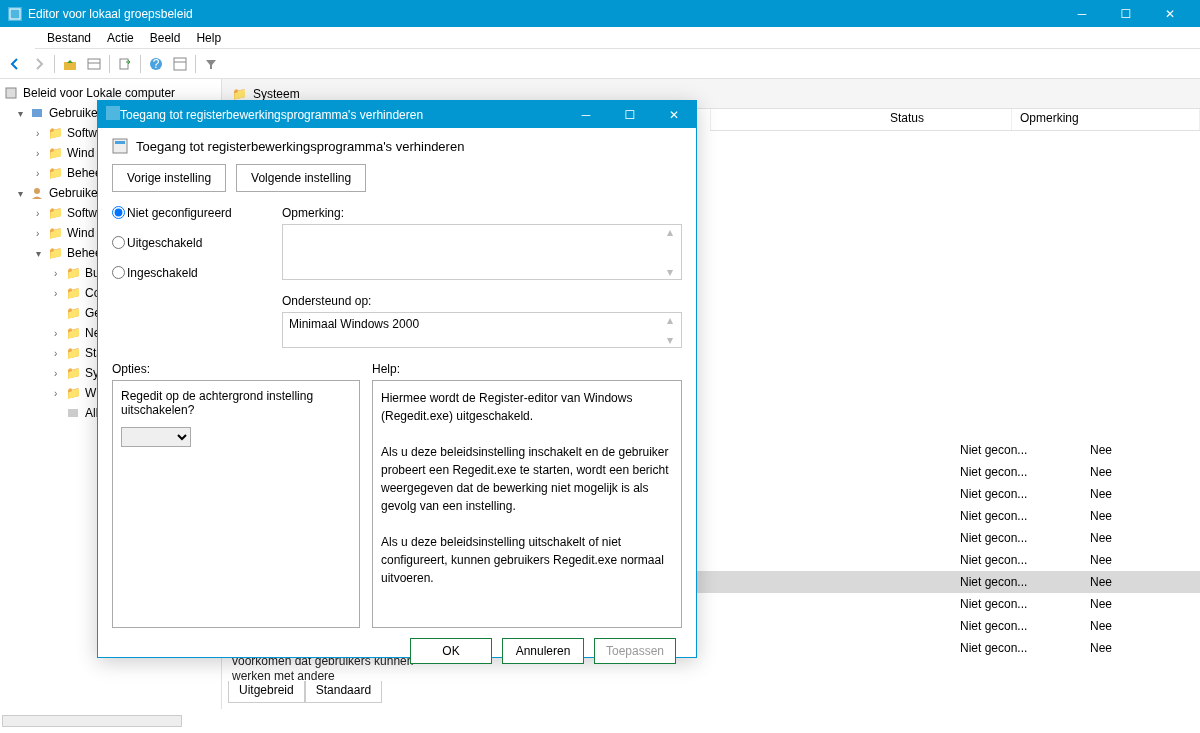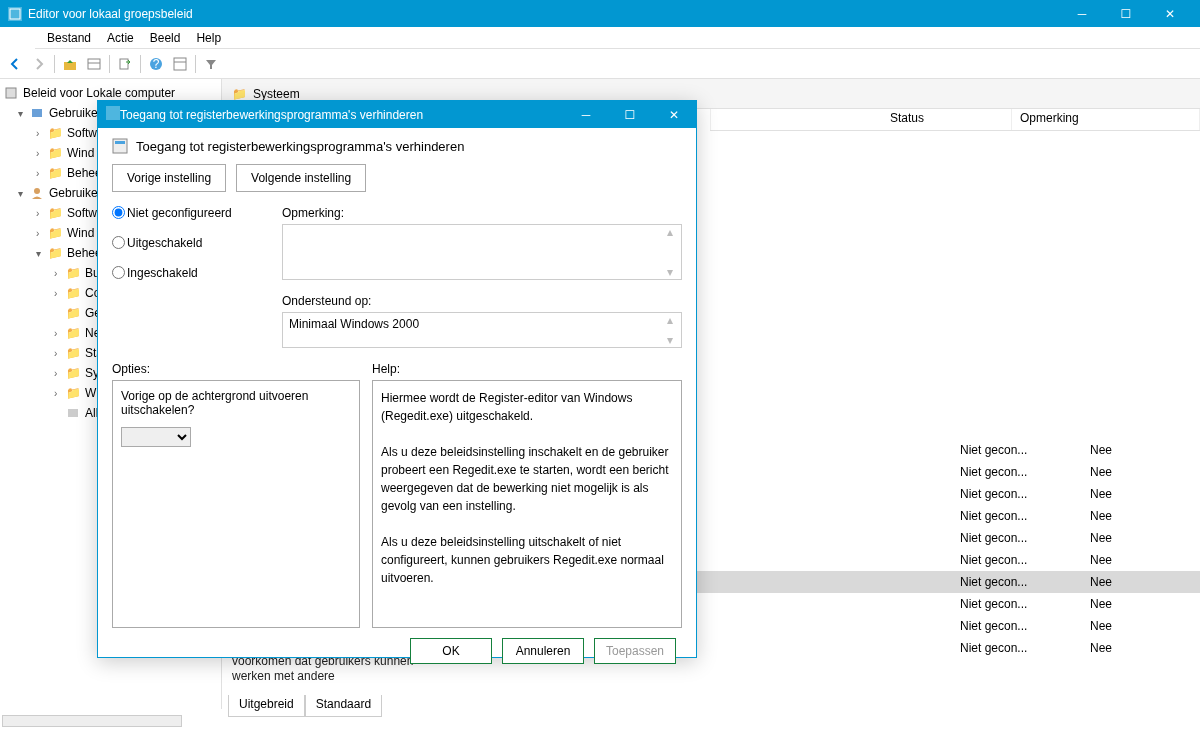--- a/index.html
+++ b/index.html
@@ -36,21 +36,21 @@
 .cols .col.status { width: 130px; }
 .cols .col.comment { flex: 1; }
 .policy-rows { position: absolute; top: 330px; right: 0; width: 960px; }
 .prow { display: flex; height: 22px; align-items: center; }
 .prow.highlight { background: #d9d9d9; }
 .prow .pname { flex: 1; padding-left: 6px; white-space: nowrap; overflow: hidden; }
 .prow .pstatus { width: 130px; }
 .prow .pcomment { width: 110px; }
 
 .detail-pane { position: absolute; bottom: 38px; left: 228px; width: 220px; height: 60px; padding: 4px; color: #222; line-height: 15px; overflow: hidden; }
-.tab-strip { position: absolute; bottom: 16px; left: 228px; height: 22px; display: flex; }
+.tab-strip { position: absolute; bottom: 30px; left: 228px; height: 22px; display: flex; }
 .tab-strip .tab { border: 1px solid #ccc; border-top: none; padding: 2px 10px; background: #fff; }
 .tab-strip .tab:first-child { border-top-left-radius: 0; }
 .statusbar { position: absolute; bottom: 2px; left: 2px; right: 2px; height: 16px; }
 .statusbar .scrub { width: 180px; height: 12px; background: #eee; border: 1px solid #ccc; }
 
 
 .dialog { position: absolute; top: 100px; left: 97px; width: 600px; height: 558px; background: #fff; border: 1px solid #0297d1; box-shadow: 0 4px 20px rgba(0,0,0,0.2); }
 .dialog .dlg-title { height: 27px; background: #0297d1; color: #fff; display: flex; align-items: center; padding-left: 8px; }
 .dialog .dlg-title .t { flex:1; }
 .dialog .dlg-title .btn { width: 44px; height: 27px; display:flex; align-items:center; justify-content:center; }
@@ -392,21 +392,21 @@
         <div class="supported-box"><span>Minimaal Windows 2000</span><div class="sbar" style="position:absolute;right:0;top:0;width:14px;height:100%;display:flex;flex-direction:column;justify-content:space-between;color:#bbb;">
               <span>▴</span>
               <span>▾</span>
             </div></div>
       </div>
     </div>
     <div class="dlg-columns">
       <div class="opts-col">
         <div>Opties:</div>
         <div class="opts-box">
-          <div>Vorige op de achtergrond uitvoeren uitschakelen?</div>
+          <div>Regedit op de achtergrond instelling uitschakelen?</div>
           <select></select>
         </div>
       </div>
       <div class="help-col">
         <div>Help:</div>
         <div class="help-box">
           <div id="help-text">Hiermee wordt de Register-editor van Windows (Regedit.exe) uitgeschakeld.<br><br>Als u deze beleidsinstelling inschakelt en de gebruiker probeert een Regedit.exe te starten, wordt een bericht weergegeven dat de bewerking niet mogelijk is als gevolg van een instelling.<br><br>Als u deze beleidsinstelling uitschakelt of niet configureert, kunnen gebruikers Regedit.exe normaal uitvoeren.</div>
         </div>
       </div>
     </div>

